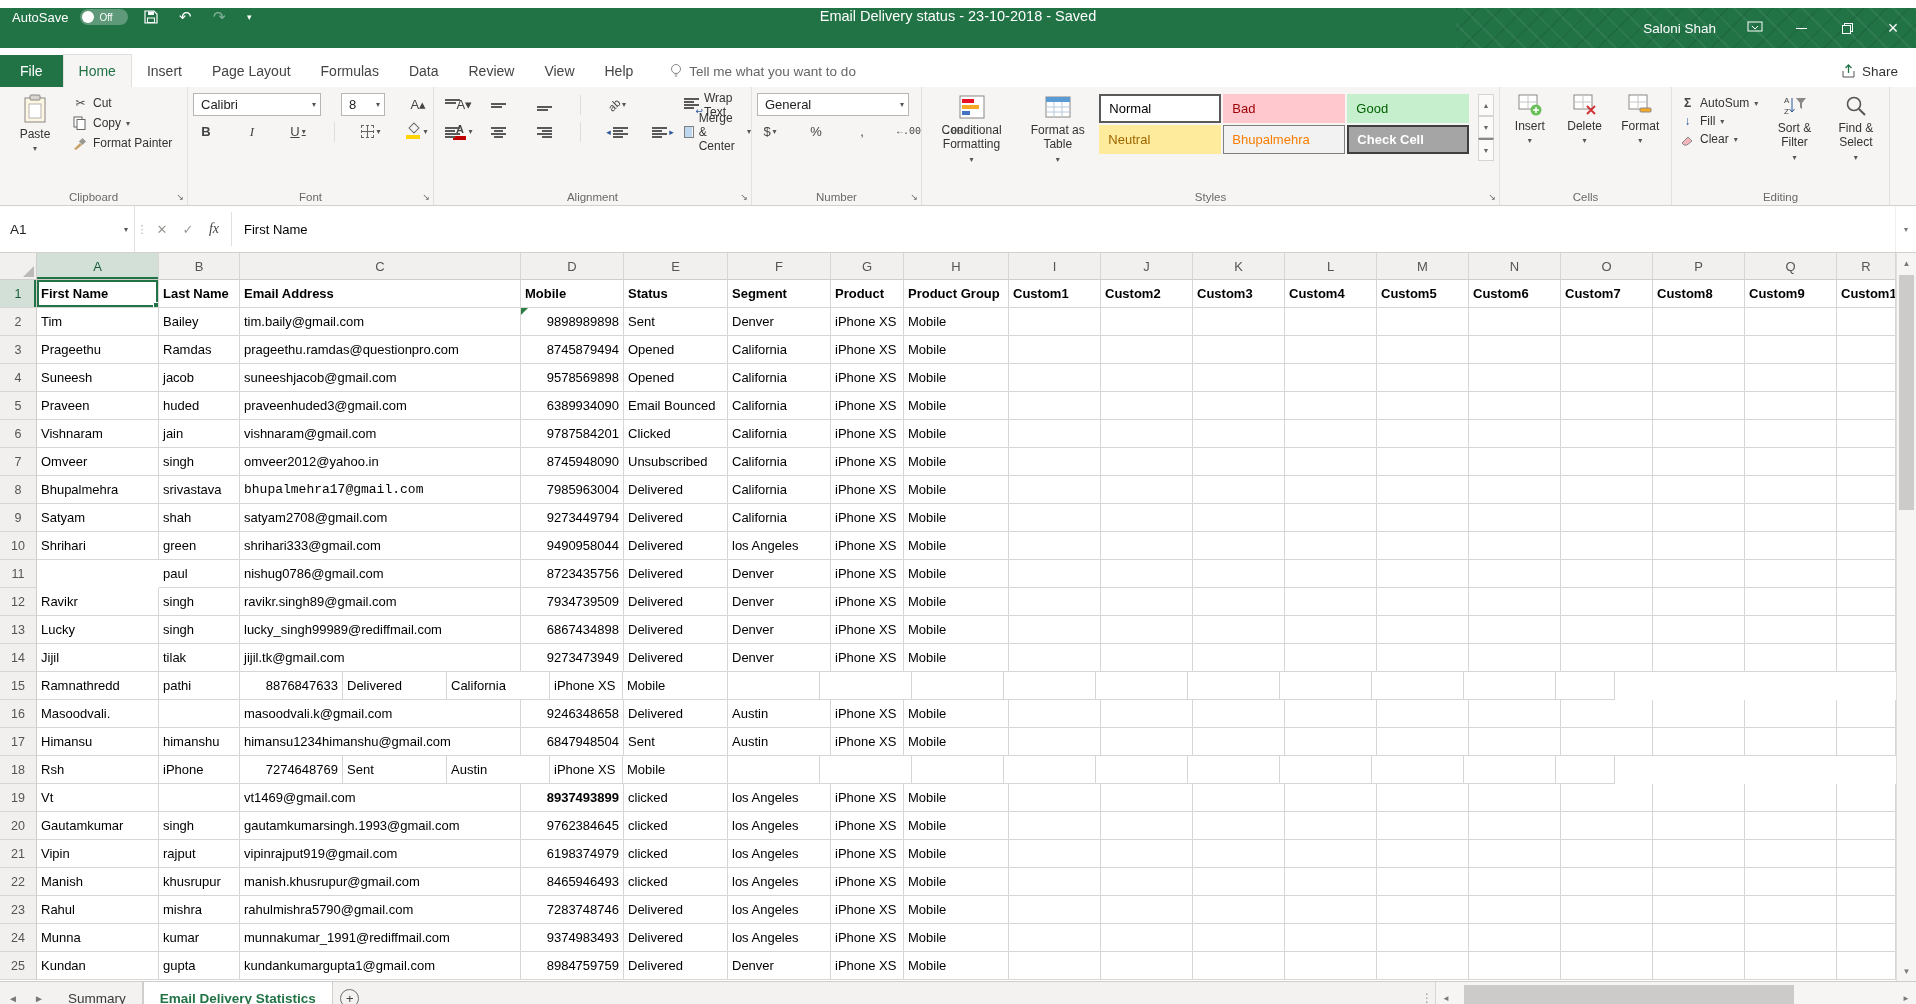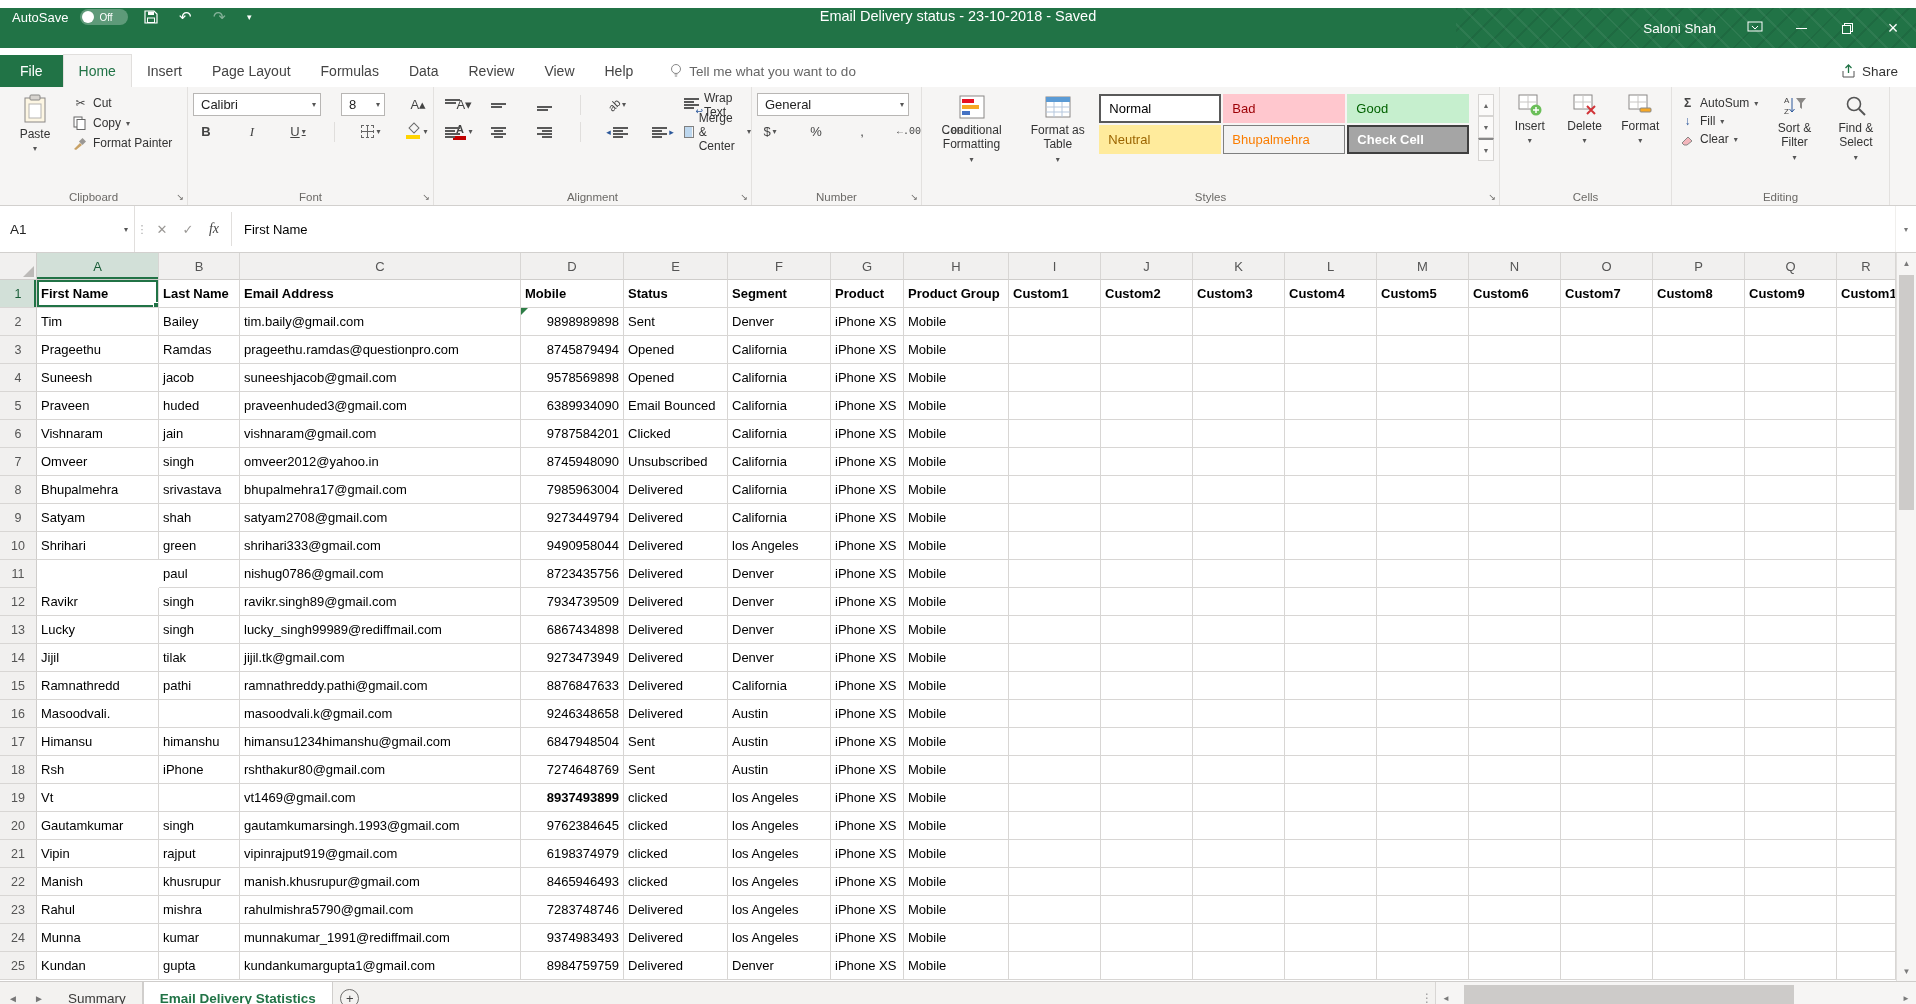--- a/index.html
+++ b/index.html
@@ -685,21 +685,21 @@
             <div class="cell" style="width: 92px;"></div>
             <div class="cell" style="width: 92px;"></div>
             <div class="cell" style="width: 92px;"></div>
             <div class="cell" style="width: 92px;"></div>
             <div class="cell" style="width: 59px;"></div>
           </div>
           <div class="row">
             <div class="rownum">8</div>
             <div class="cell" style="width: 122px;">Bhupalmehra</div>
             <div class="cell" style="width: 81px;">srivastava</div>
-            <div class="cell" style="width: 281px;">bhupalmehra17@gmail.com</div>
+            <div class="cell" style="width: 281px; font-family: Liberation Mono, monospace;">bhupalmehra17@gmail.com</div>
             <div class="cell num" style="width: 103px;">7985963004</div>
             <div class="cell" style="width: 104px;">Delivered</div>
             <div class="cell" style="width: 103px;">California</div>
             <div class="cell" style="width: 73px;">iPhone XS</div>
             <div class="cell" style="width: 105px;">Mobile</div>
             <div class="cell" style="width: 92px;"></div>
             <div class="cell" style="width: 92px;"></div>
             <div class="cell" style="width: 92px;"></div>
             <div class="cell" style="width: 92px;"></div>
             <div class="cell" style="width: 92px;"></div>
@@ -832,21 +832,20 @@
             <div class="cell" style="width: 92px;"></div>
             <div class="cell" style="width: 92px;"></div>
             <div class="cell" style="width: 92px;"></div>
             <div class="cell" style="width: 92px;"></div>
             <div class="cell" style="width: 59px;"></div>
           </div>
           <div class="row">
             <div class="rownum">15</div>
             <div class="cell" style="width: 122px;">Ramnathredd</div>
             <div class="cell" style="width: 81px;">pathi</div>
-            <div class="cell" style="width: 281px;">ramnathreddy.pathi@gmail.com</div>
             <div class="cell num" style="width: 103px;">8876847633</div>
             <div class="cell" style="width: 104px;">Delivered</div>
             <div class="cell" style="width: 103px;">California</div>
             <div class="cell" style="width: 73px;">iPhone XS</div>
             <div class="cell" style="width: 105px;">Mobile</div>
             <div class="cell" style="width: 92px;"></div>
             <div class="cell" style="width: 92px;"></div>
             <div class="cell" style="width: 92px;"></div>
             <div class="cell" style="width: 92px;"></div>
             <div class="cell" style="width: 92px;"></div>
@@ -895,21 +894,20 @@
             <div class="cell" style="width: 92px;"></div>
             <div class="cell" style="width: 92px;"></div>
             <div class="cell" style="width: 92px;"></div>
             <div class="cell" style="width: 92px;"></div>
             <div class="cell" style="width: 59px;"></div>
           </div>
           <div class="row">
             <div class="rownum">18</div>
             <div class="cell" style="width: 122px;">Rsh</div>
             <div class="cell" style="width: 81px;">iPhone</div>
-            <div class="cell" style="width: 281px;">rshthakur80@gmail.com</div>
             <div class="cell num" style="width: 103px;">7274648769</div>
             <div class="cell" style="width: 104px;">Sent</div>
             <div class="cell" style="width: 103px;">Austin</div>
             <div class="cell" style="width: 73px;">iPhone XS</div>
             <div class="cell" style="width: 105px;">Mobile</div>
             <div class="cell" style="width: 92px;"></div>
             <div class="cell" style="width: 92px;"></div>
             <div class="cell" style="width: 92px;"></div>
             <div class="cell" style="width: 92px;"></div>
             <div class="cell" style="width: 92px;"></div>

